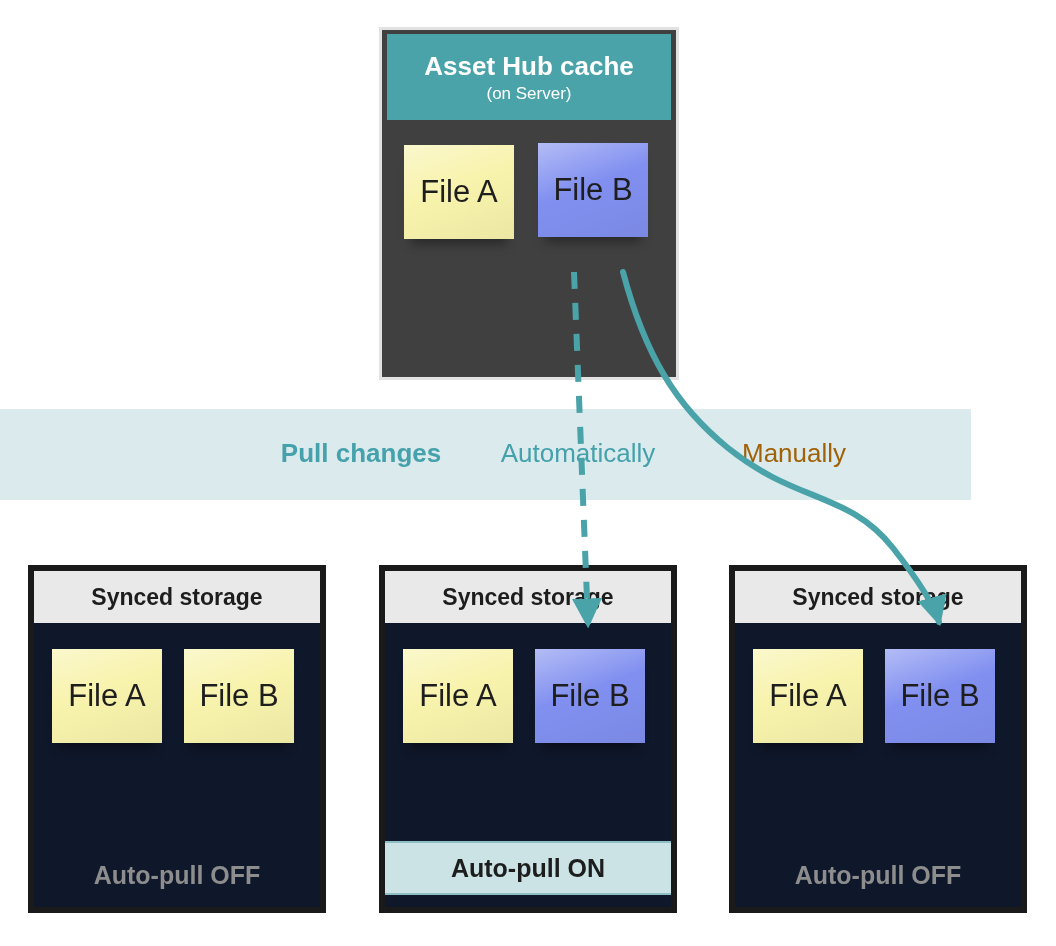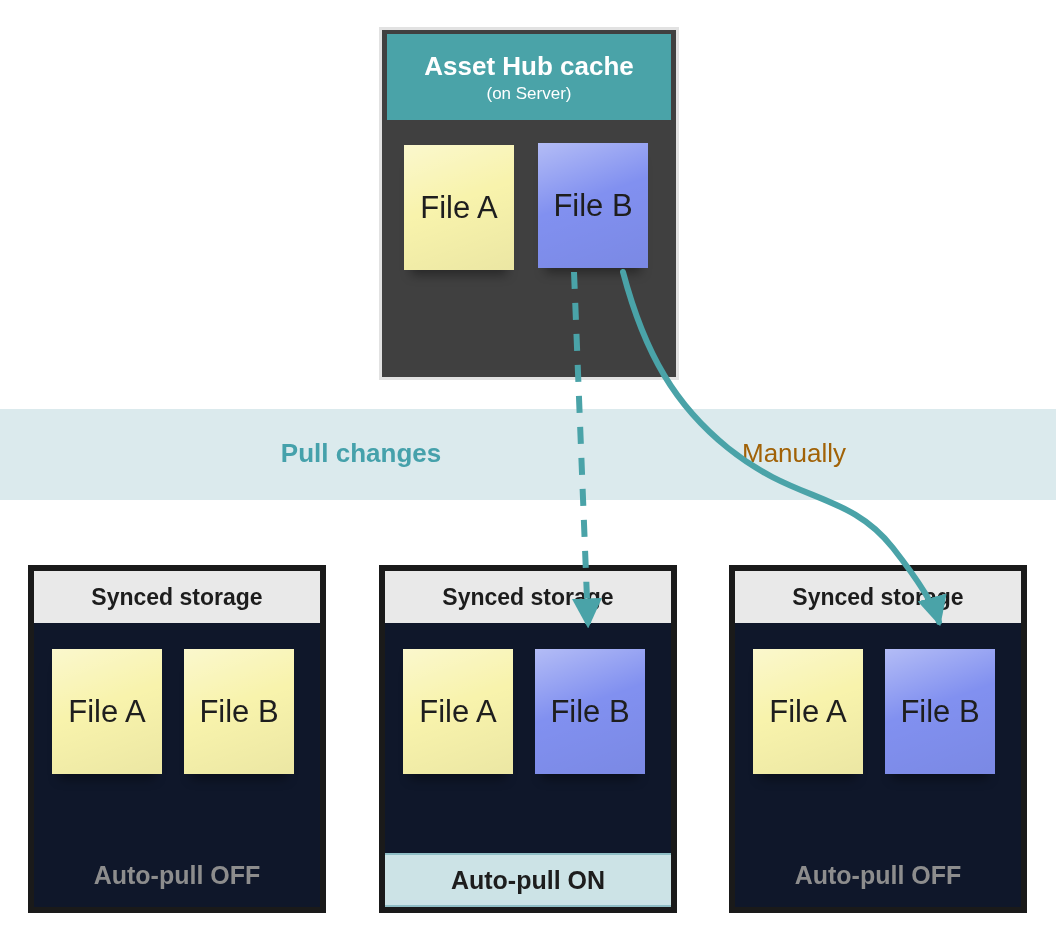--- a/index.html
+++ b/index.html
@@ -1,67 +1,68 @@
 <!DOCTYPE html>
 <html><head>
 <meta charset="utf-8">
 <style>
   html,body { margin:0; padding:0; background:#ffffff; }
   body { font-family:"Liberation Sans", sans-serif; }
   .canvas { position:relative; width:1056px; height:946px; background:#ffffff; overflow:hidden; }
 
   
-  .pull-band { position:absolute; left:0; top:409px; width:1056px; height:91px;text-align:right; }
+  .pull-band { position:absolute; left:0; top:409px; width:971px; height:91px;text-align:right; }
   .pull-label { position:absolute; top:50%; transform:translate(-50%,-54%); white-space:nowrap;
                 font-size:26px; }
   .pull-title { font-weight:bold; }
 
   
   .server-box { position:absolute; left:379px; top:27px; width:294px; height:347px;
                 background:#404040; border:3px solid #e2e2e2; }
   .server-header { position:absolute; left:5px; right:5px; top:4px; height:86px;
                    display:flex; flex-direction:column; align-items:center; justify-content:center;
                    color:#ffffff; }
   .server-title { font-weight:bold; font-size:26px; line-height:1.25; }
   .server-subtitle { font-size:17px; line-height:1.25; }
 
   
-  .sticky { position:absolute; width:110px; height:125px;
+  .sticky { position:absolute; width:110px; height:94px;
             display:flex; align-items:center; justify-content:center;
             font-size:31px; color:#1e1e1e;
             background-image:linear-gradient(160deg, rgba(255,255,255,.40), rgba(255,255,255,0) 45%, rgba(0,0,0,.05));
             box-shadow:0 12px 10px -7px rgba(0,0,0,.38); }
 
   
   .storage-box { position:absolute; top:565px; width:298px; height:348px;
                  background:#0f172a; border:6px solid #1a1a1a; box-sizing:border-box; }
   .storage-header { position:absolute; left:0; right:0; top:0; height:52px;
                     display:flex; align-items:center; justify-content:center;
                     font-weight:bold; font-size:23px; color:#1d1d1d; }
   .storage-footer-off { position:absolute; left:0; right:0; bottom:14px; height:36px;
                         display:flex; align-items:center; justify-content:center;
                         font-weight:bold; font-size:25px; }
-  .storage-footer-on { position:absolute; left:0; right:0; bottom:0; height:50px;
+  .storage-footer-on { position:absolute; left:0; right:0; bottom:12px; height:50px;
                        display:flex; align-items:center; justify-content:center;
                        font-weight:bold; font-size:25px; color:#1d1d1d;
                        border-top:2px solid #8fbec6; border-bottom:2px solid #8fbec6; }
   .storage-box .sticky { top:78px; }
   .sticky.pos-a { left:18px; }
   .sticky.pos-b { left:150px; }
 
   
   .arrows { position:absolute; left:0; top:0; width:1056px; height:946px; pointer-events:none; }
 </style>
 </head>
 <body>
 
 <div class="canvas">
 
   <div class="pull-band" style="background-color: rgb(219, 234, 237);">
     <span class="pull-label pull-title" style="left: 361px; color: rgb(69, 161, 171);">Pull changes</span>
+    <span class="pull-label" style="left: 578px; color: rgb(69, 161, 171);">Automatically</span>
     <span class="pull-label" style="left: 794px; color: #a16207;">Manually</span>
   </div>
 
   <div class="server-box">
     <div class="server-header" style="background-color: rgb(74, 163, 168);">
       <div class="server-title">Asset Hub cache</div>
       <div class="server-subtitle">(on Server)</div>
     </div>
     <div class="sticky" style="left: 22px; top: 115px; background-color: rgb(248, 243, 172);">
       <span>File A</span>

